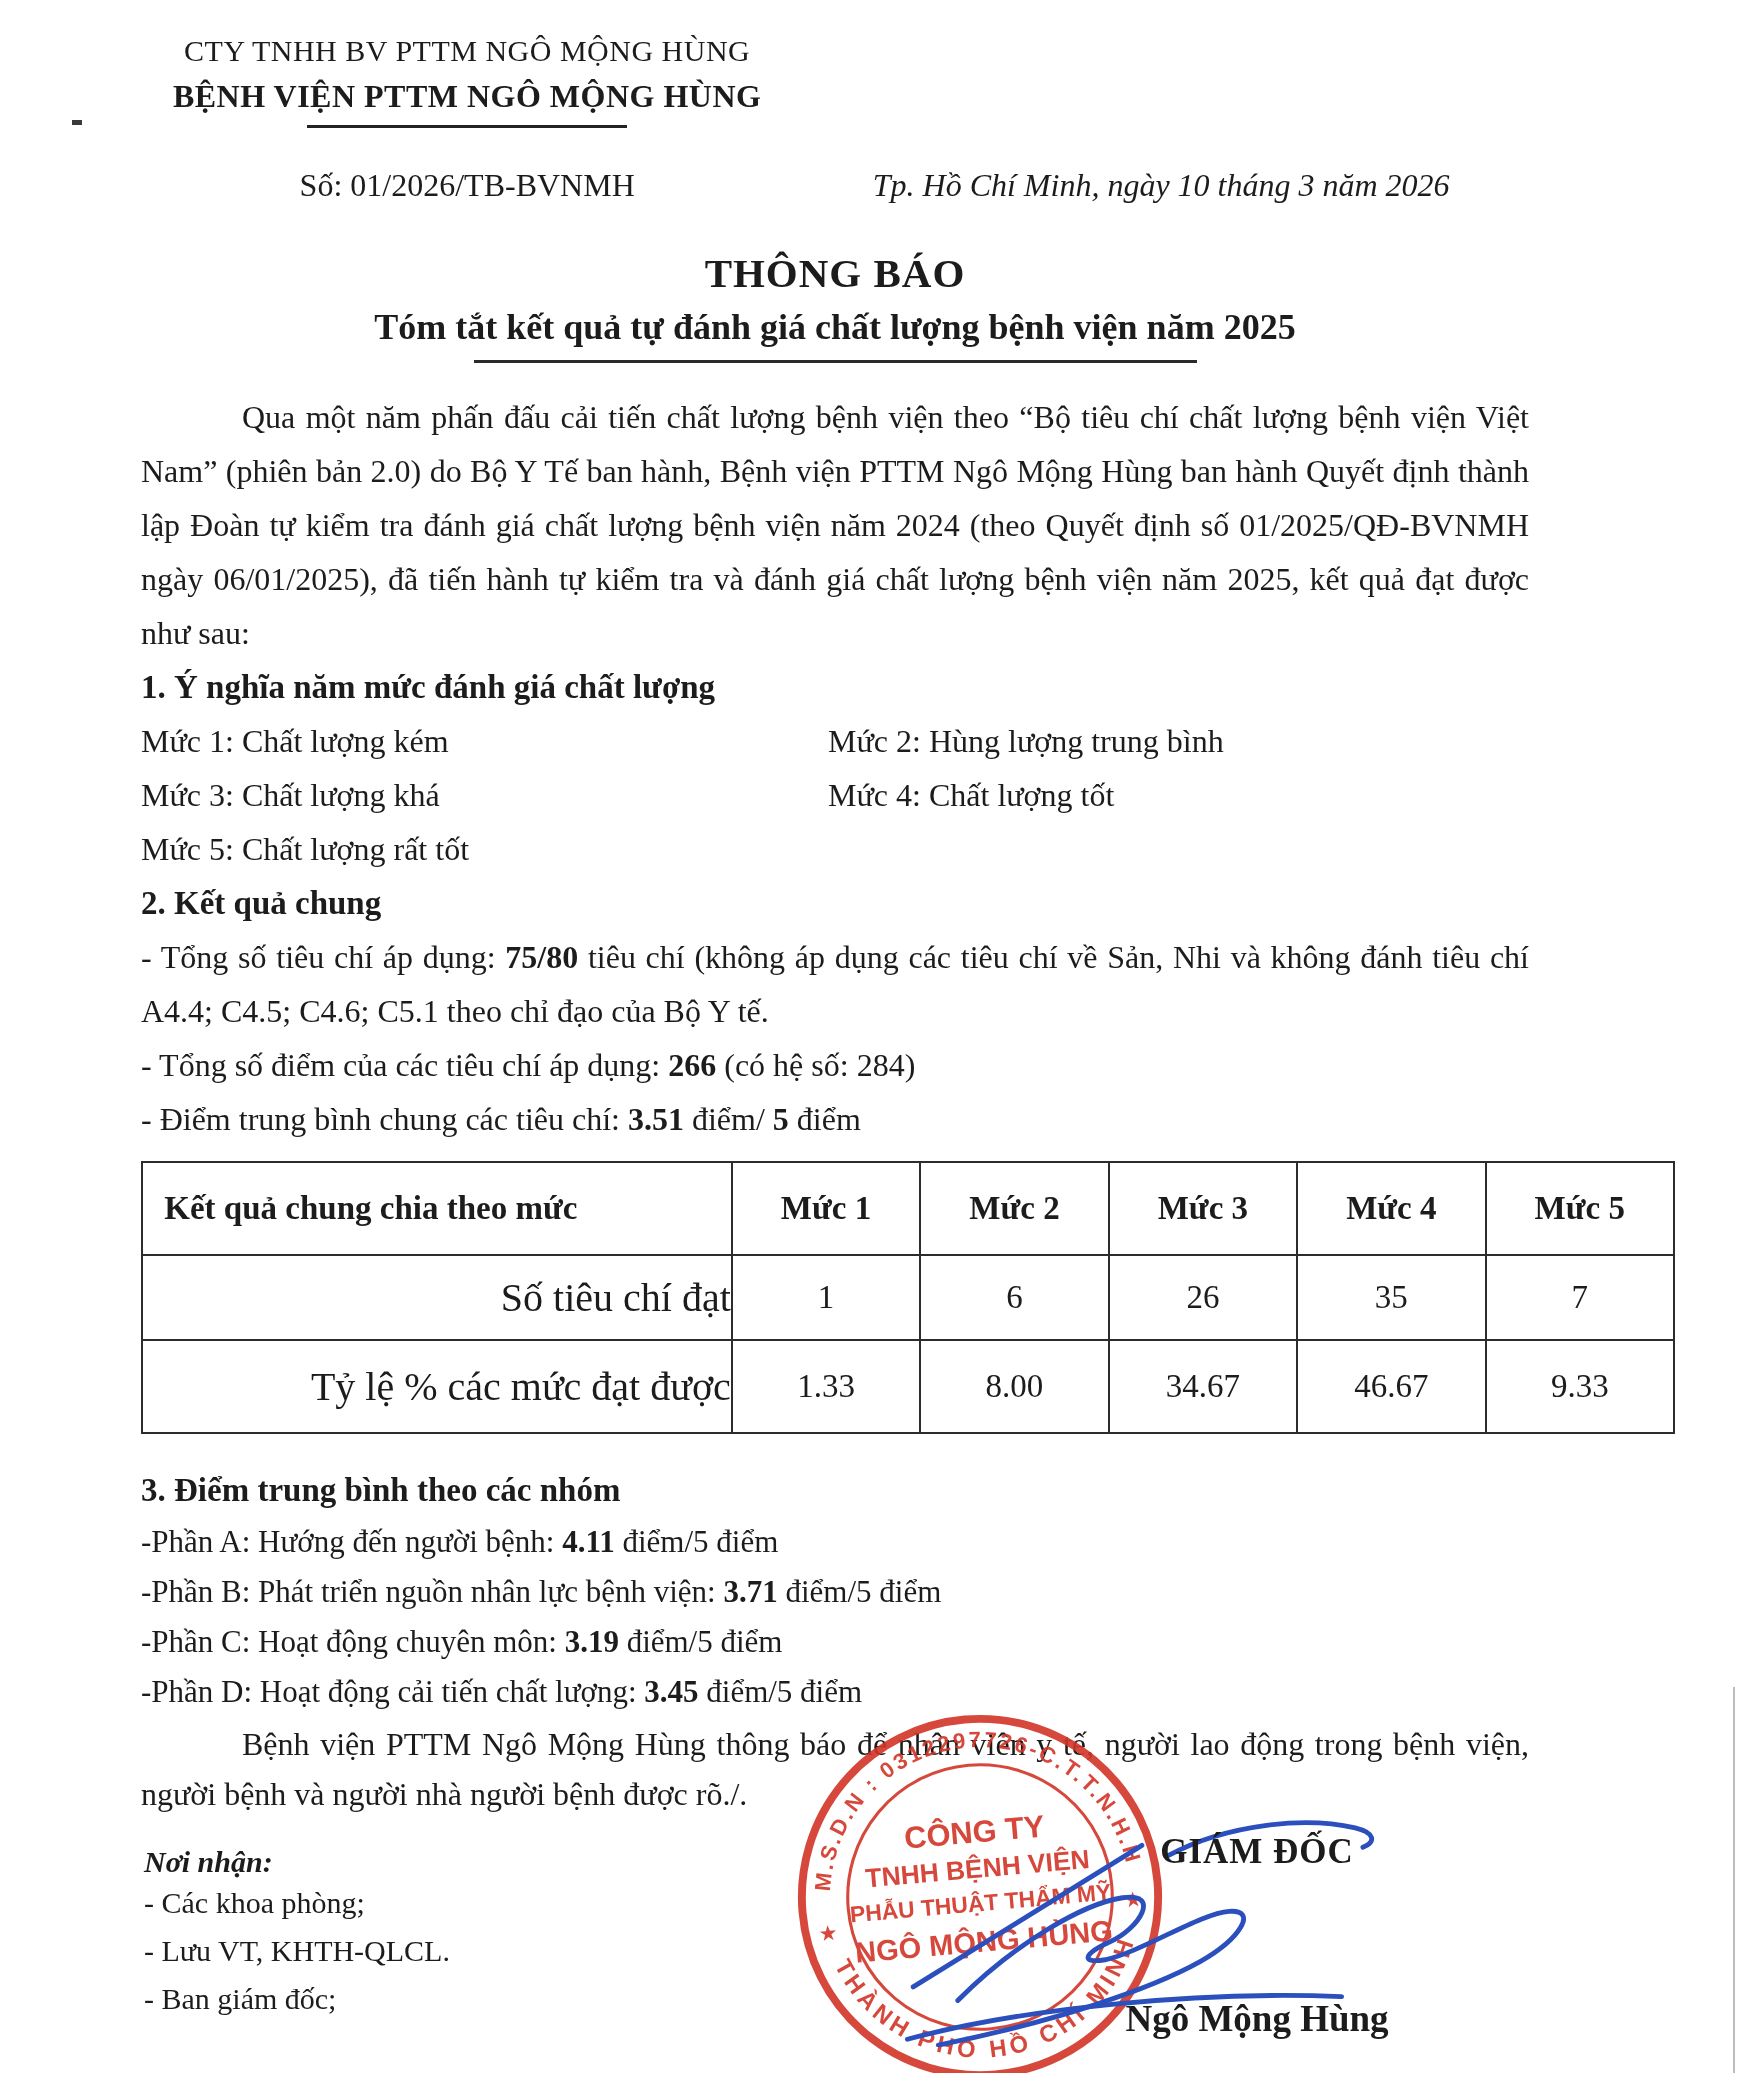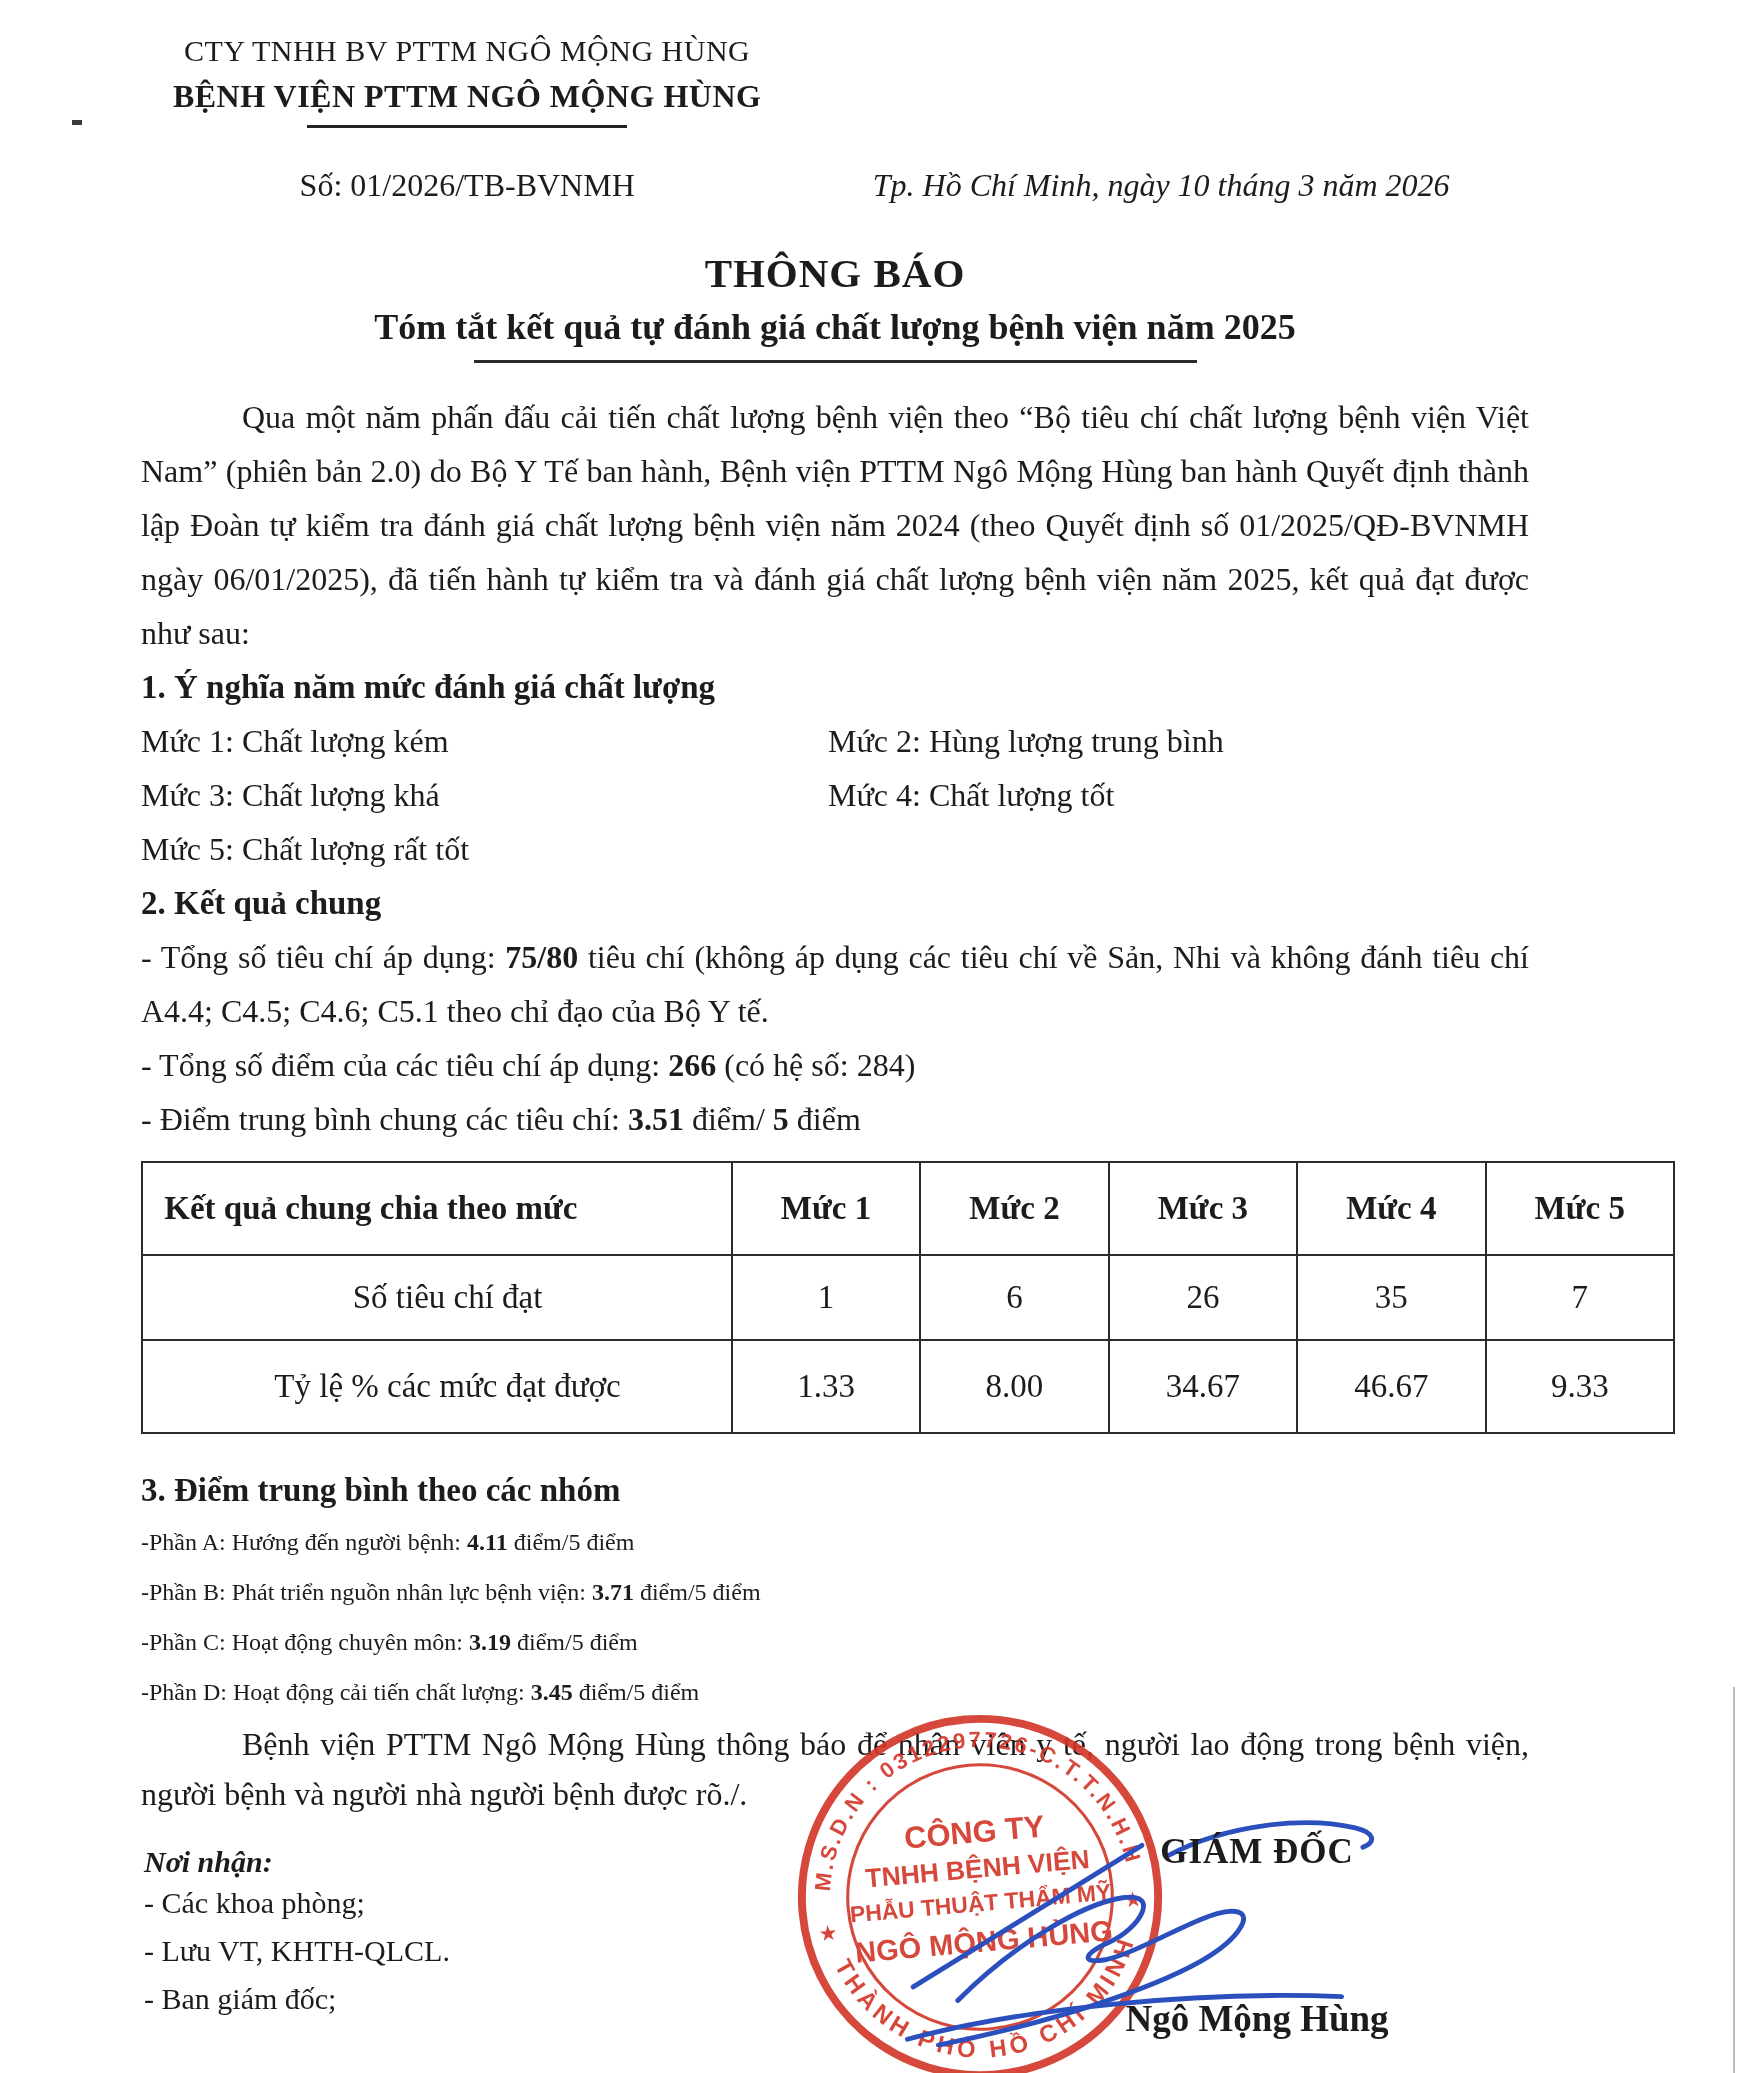--- a/index.html
+++ b/index.html
@@ -41,27 +41,27 @@
   .sec-heading { font-size:33px; font-weight:bold; line-height:54px; }
   .levels { display:grid; grid-template-columns:49.5% 50.5%; font-size:32px; line-height:54px; }
   .s2-item { font-size:32px; line-height:54px; text-align:justify; }
   b.val { font-weight:bold; }
 
   
   table.res { border-collapse:collapse; margin-top:15.5px; width:1534px; table-layout:fixed; }
   table.res th, table.res td { border:2.9px solid #2c2c2c; font-size:33px; }
   table.res th { font-weight:bold; height:93px; }
   table.res td { text-align:center; }
-  table.res td.lbl { text-align:center; padding-left:21.3px; font-size:33px; }
+  table.res td.lbl { text-align:right; padding-left:21.3px; font-size:40px; }
   table.res tr.r1 td { height:85px; }
   table.res tr.r2 td { height:93px; }
   col.c0 { width:38.5%; } col.cn { width:12.3%; }
 
   .h3 { margin-top:29px; }
-  .s3-item { font-size:24px; line-height:50px; }
+  .s3-item { font-size:31px; line-height:50px; }
   .closing { font-size:32px; line-height:50px; text-indent:101px; text-align:justify; margin-top:1.9px; }
 
   
   .footer-abs { position:absolute; left:0; top:1795px; right:0; bottom:0; }
   .recipients { position:absolute; left:144px; top:50px; }
   .recipients .lab { font-size:30px; font-weight:bold; font-style:italic; }
   .recipients .itm { font-size:30px; line-height:48px; }
   .director-title { position:absolute; left:1053px; top:37px; width:408px; text-align:center;
                     font-size:35px; font-weight:bold; letter-spacing:1px; z-index:6; }
   .director-name  { position:absolute; left:1053px; top:202px; width:408px; text-align:center;

